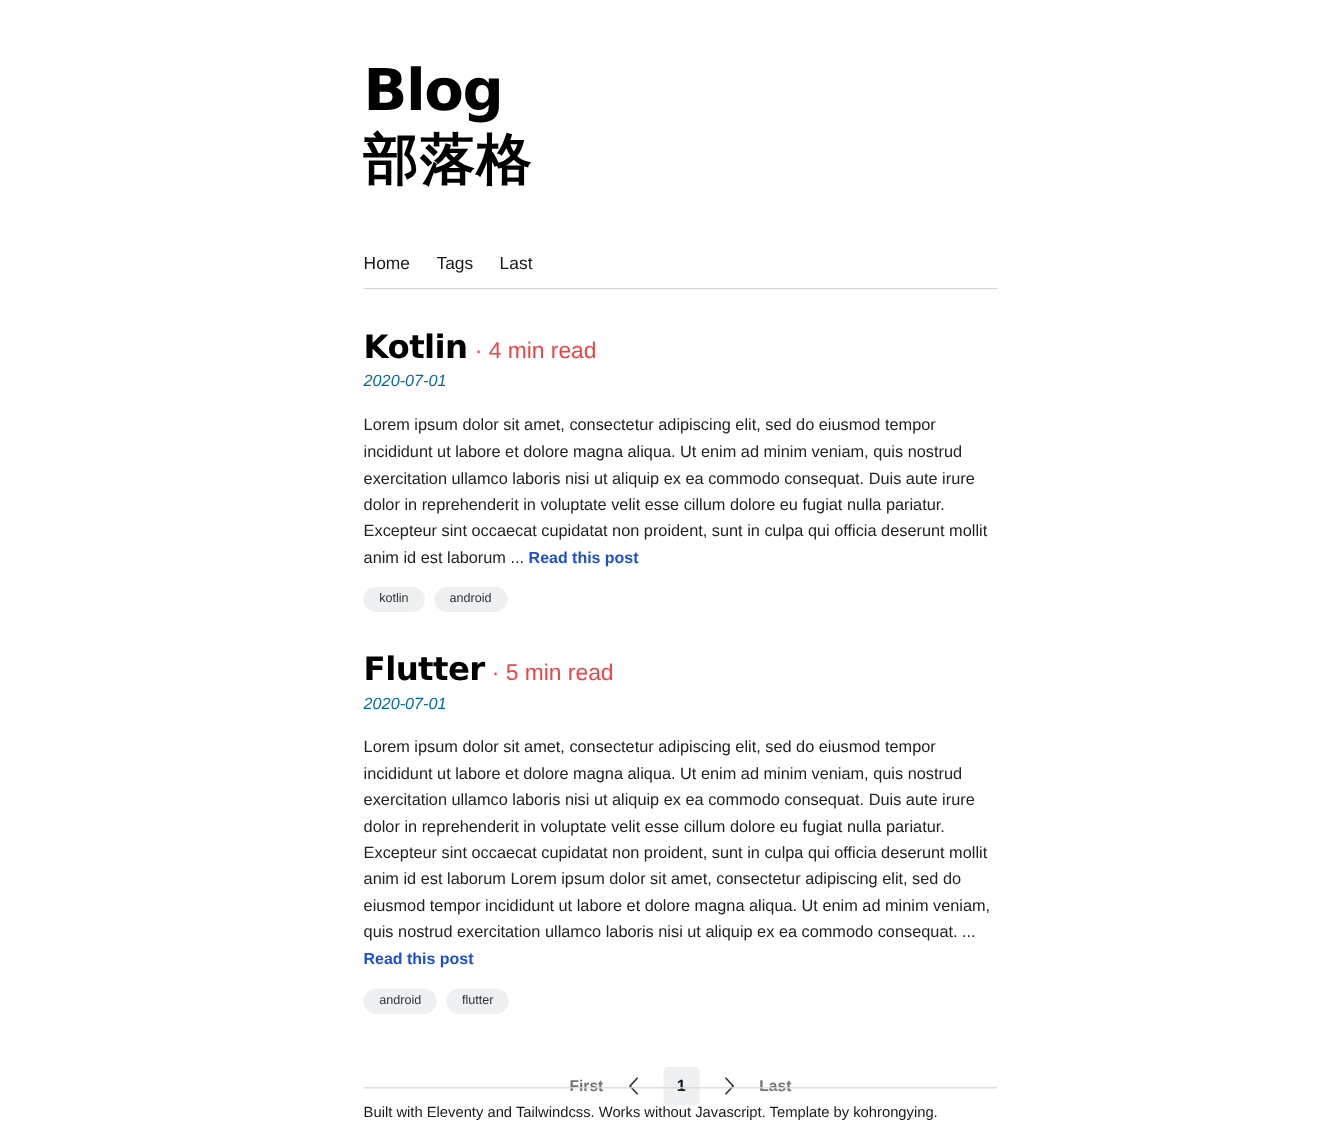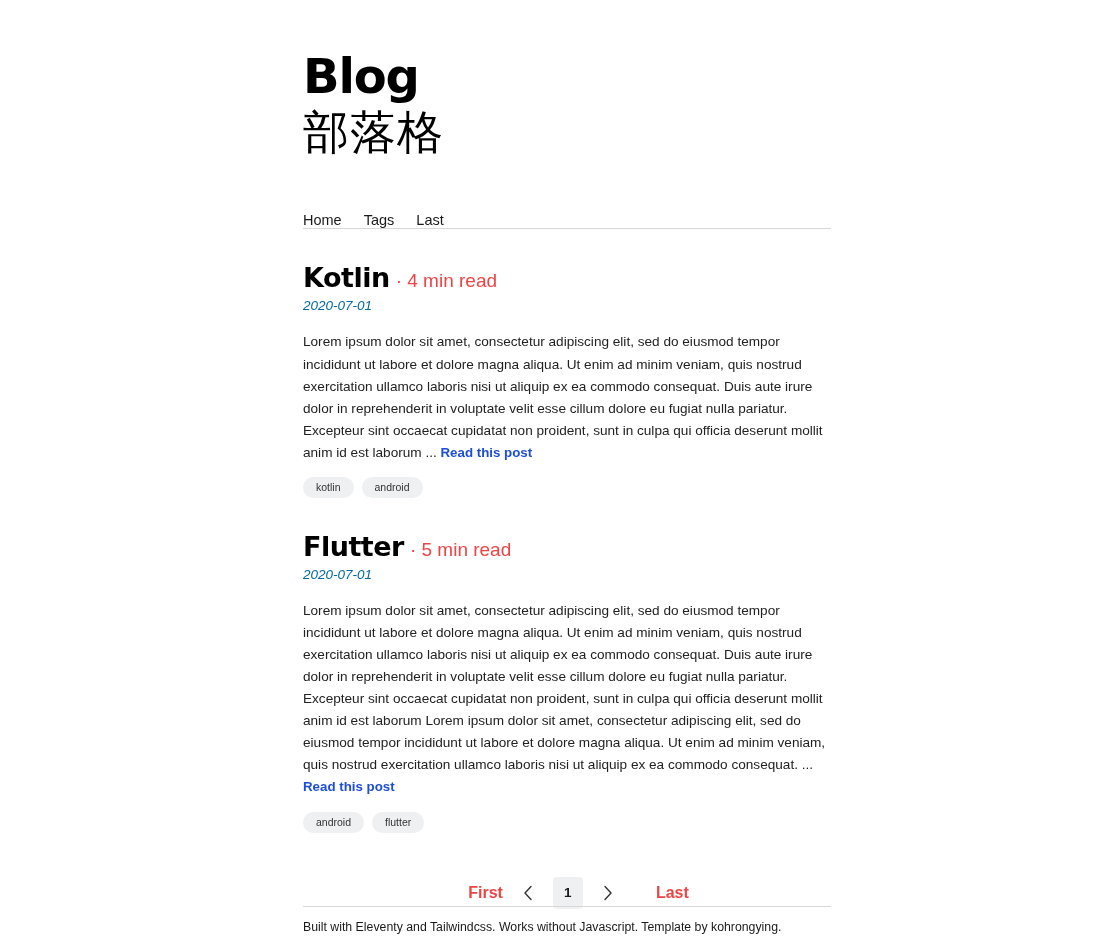--- a/index.html
+++ b/index.html
@@ -36,31 +36,32 @@
     font-family: "DejaVu Sans", sans-serif;
     font-weight: 700;
     font-size: 48px;
     line-height: 1.0;
     letter-spacing: -1.2px;
     color: #000000;
     margin: 0;
   }
   .site-title-cjk {
     font-family: "DejaVu Sans", sans-serif;
-    font-weight: 400;
+    font-weight: 700;
     font-size: 46px;
     line-height: 1.05;
     letter-spacing: 1px;
     color: #000000;
     margin: 8px 0 0 0;
   }
 
   
   .nav {
     margin-top: 57px;
+    padding-bottom: 12px;
     border-bottom: 1px solid #d8d8d8;
     display: flex;
     align-items: center;
     gap: 22px;
   }
   .nav a {
     font-size: 14.5px;
     color: #1a1a1a;
     text-decoration: none;
     line-height: 1;
@@ -129,25 +130,24 @@
 
   
   .pagination {
     margin-top: 44px;
     display: flex;
     align-items: center;
     justify-content: center;
     gap: 16px;
   }
   .page-link {
-    font-size: 16px;
-    font-weight: 700;
-    color: #ef4444;
-    text-decoration: none;
-    margin-left: 23px;
+    font-size: 13px;
+    font-weight: 700;
+    color: #737373;
+    text-decoration: none;
   }
   .arrow {
     width: 18px;
     height: 22px;
     display: flex;
     align-items: center;
     justify-content: center;
     color: #333;
     cursor: pointer;
   }

